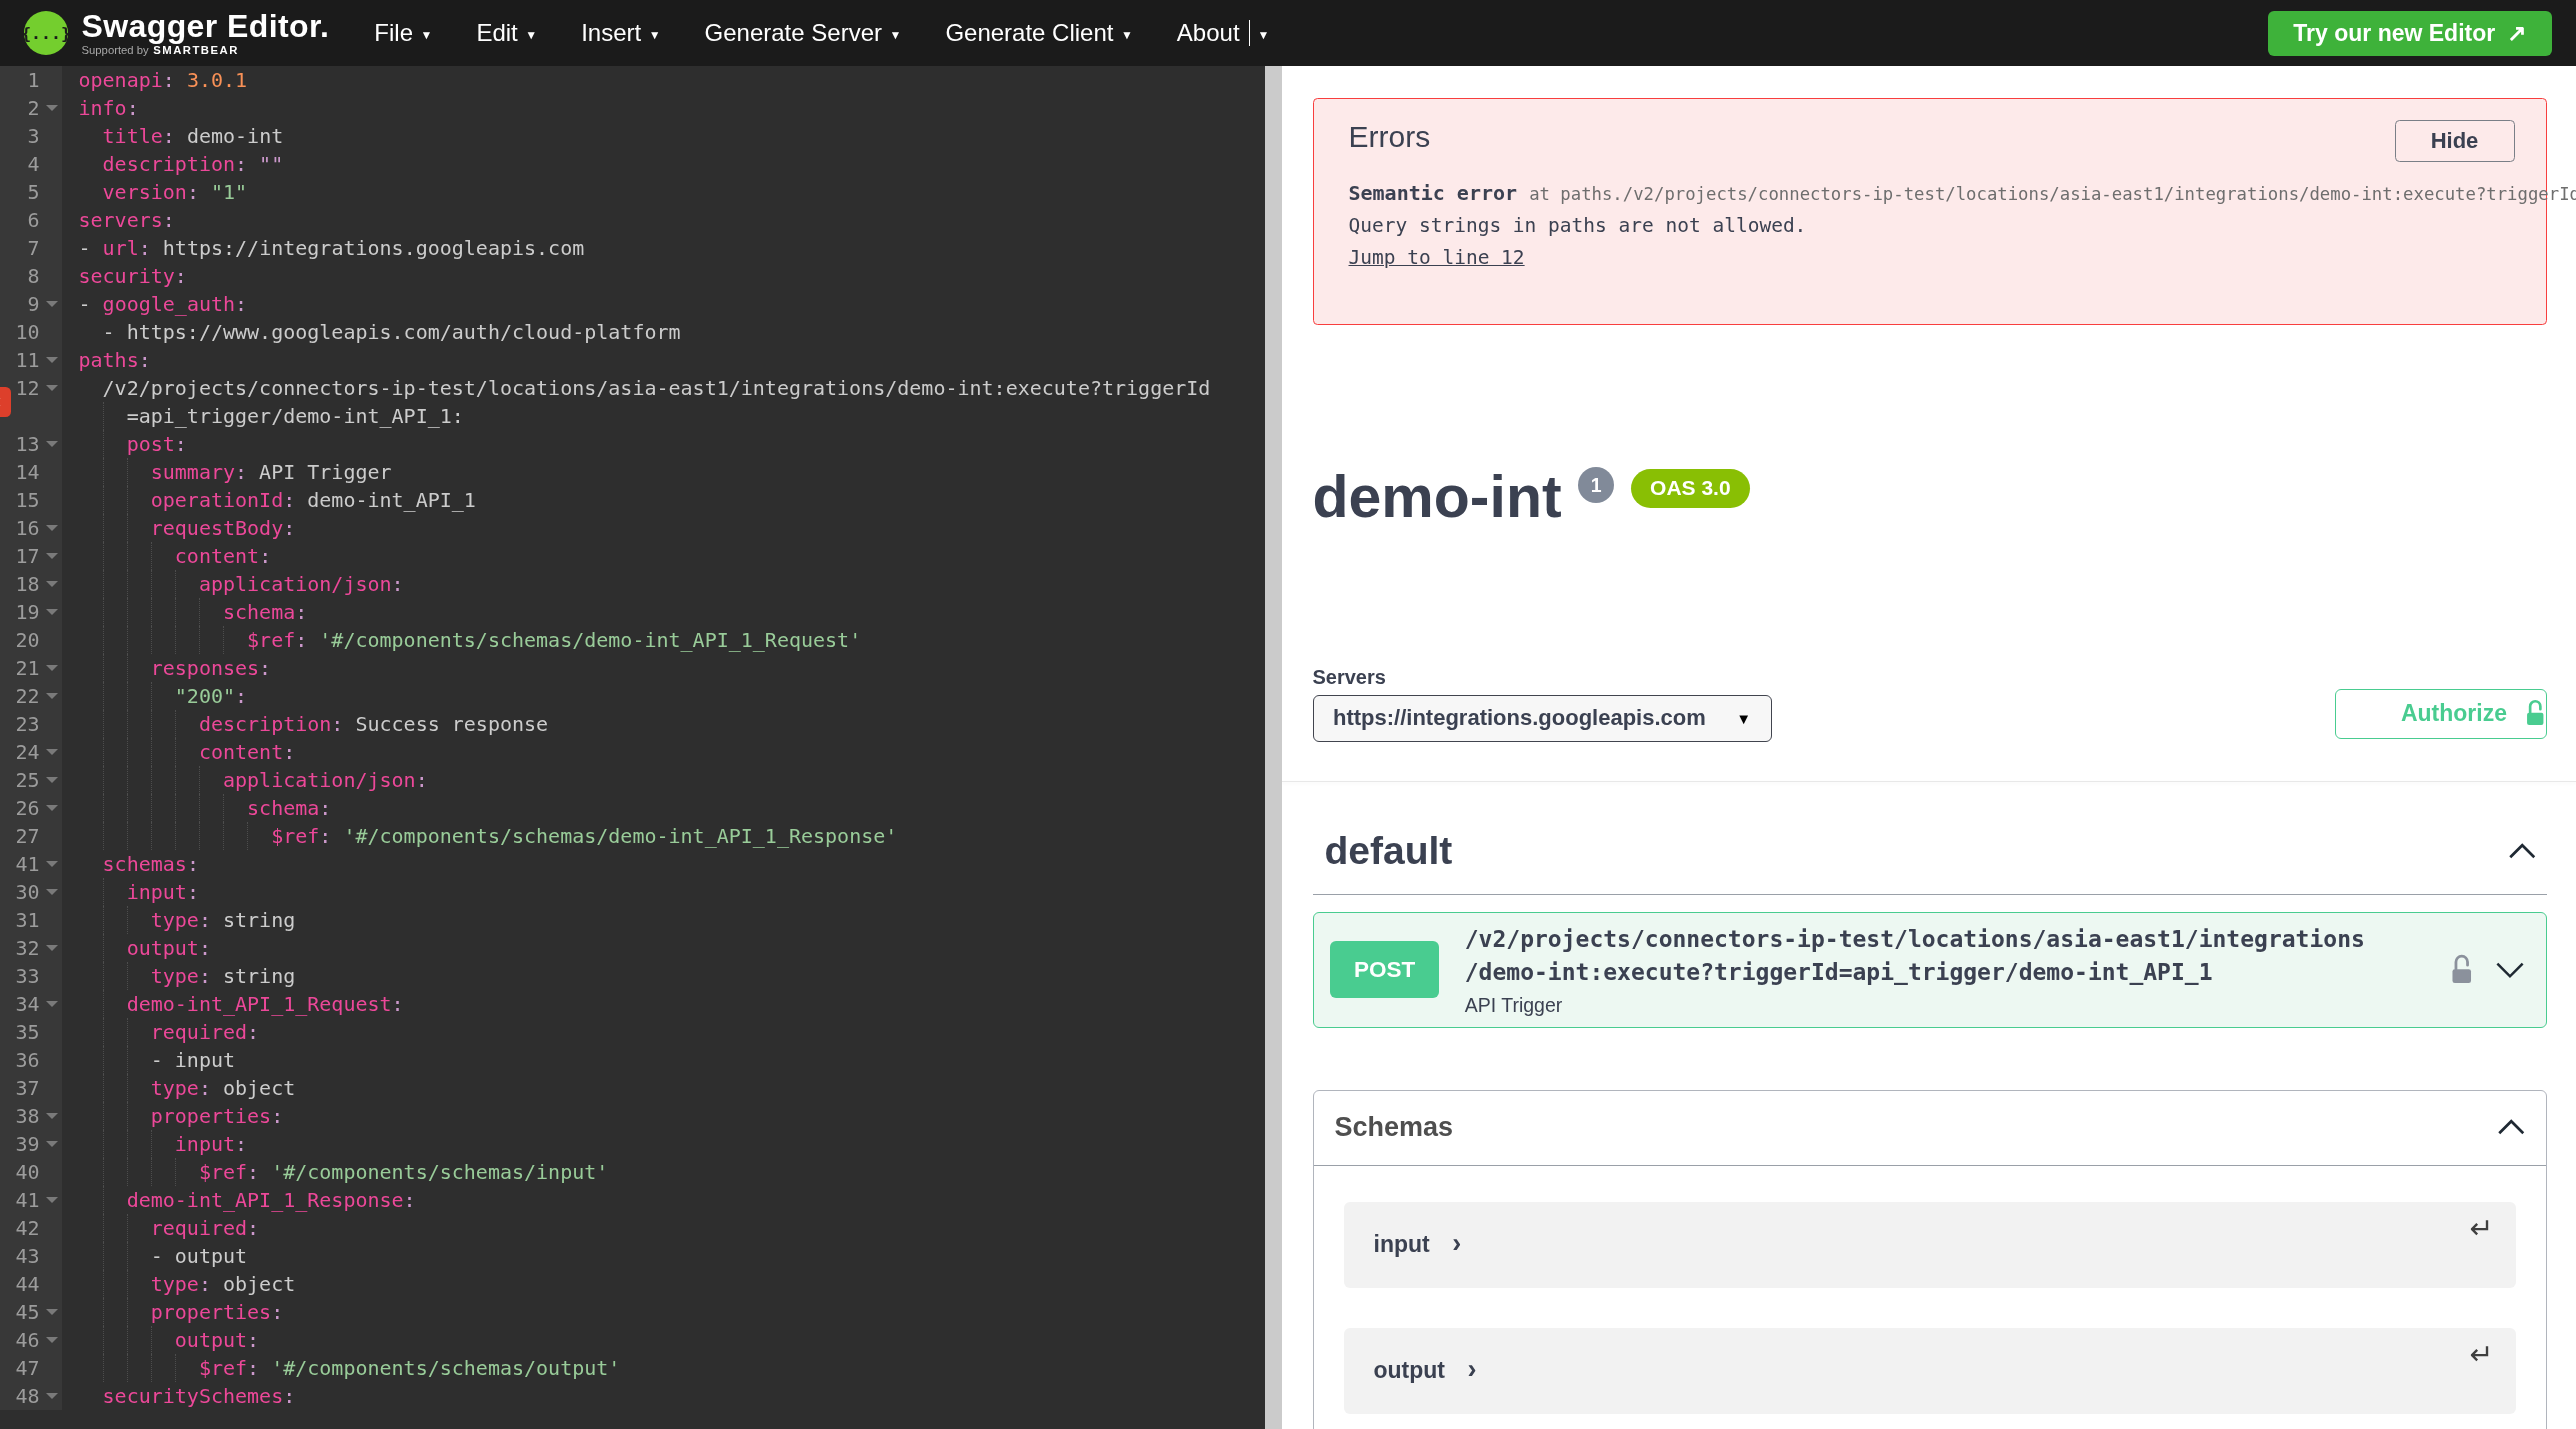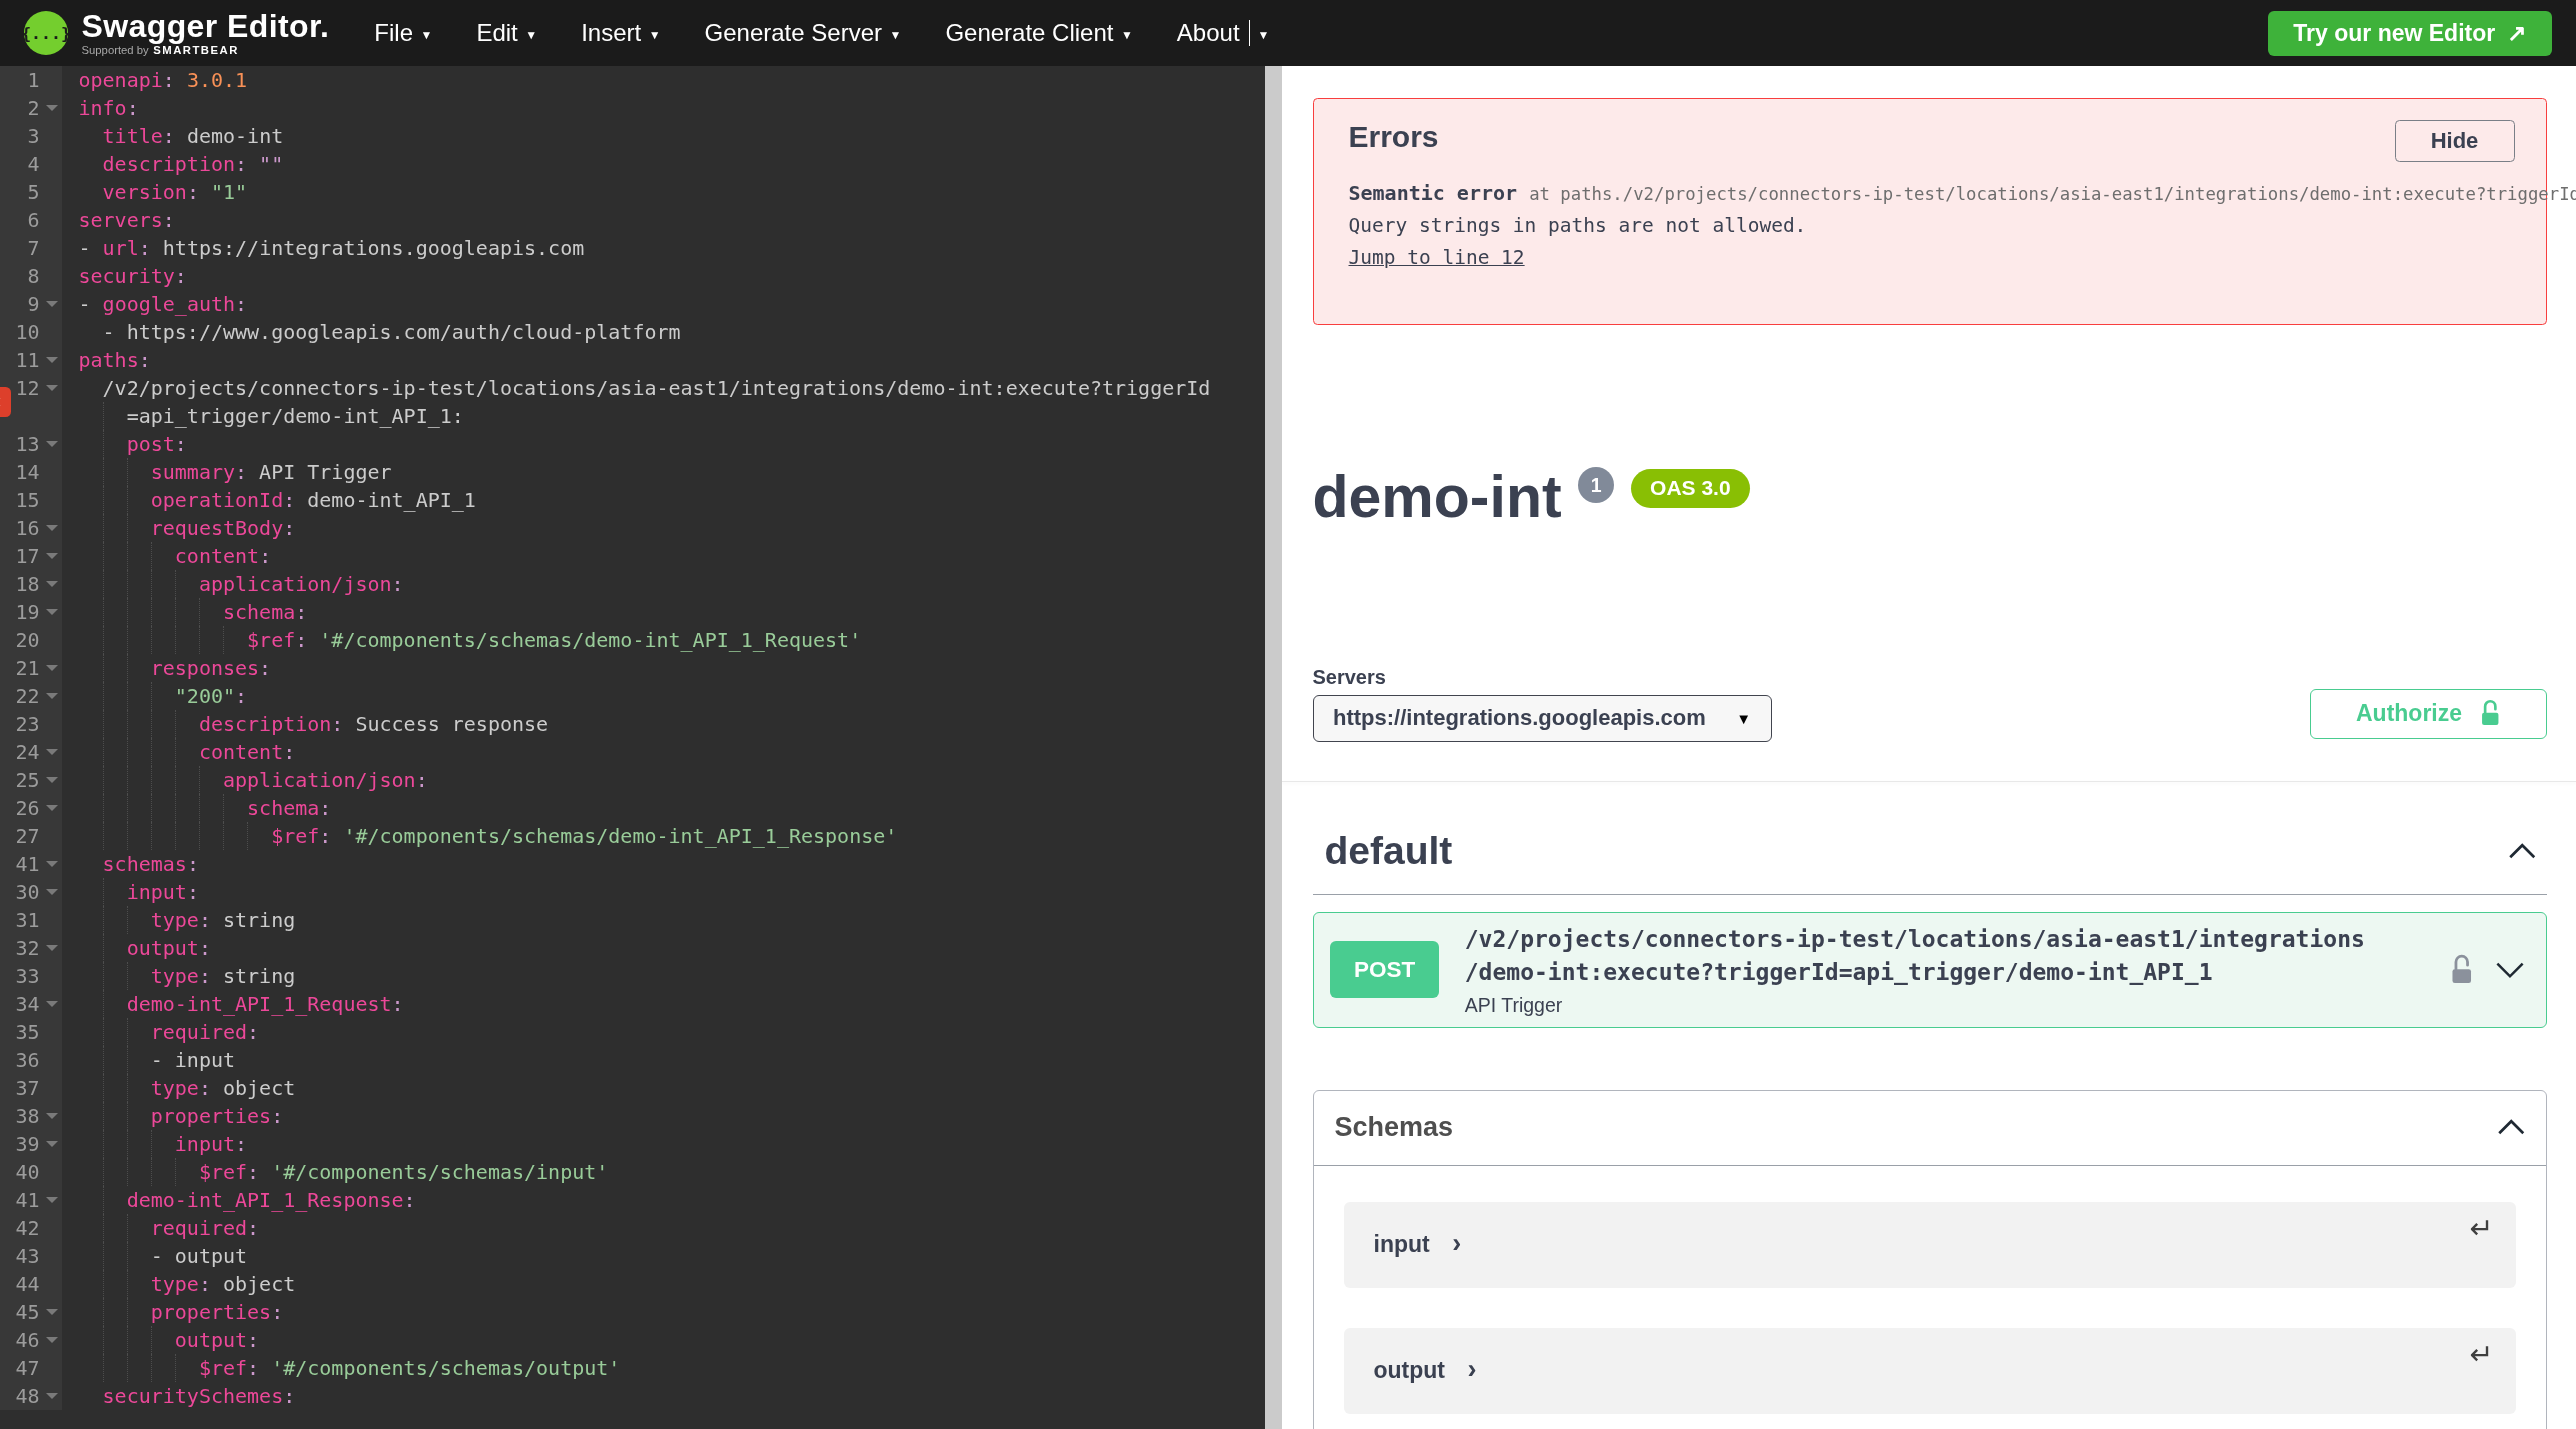--- a/index.html
+++ b/index.html
@@ -46,21 +46,21 @@
     background:#dd3f2b; border-radius:5.3px; color:#fff; font-size:19.5px; font-weight:bold;
     display:flex; align-items:center; justify-content:center; }
 
   .splitter { width:16.5px; background:#cbcbcb; flex:none; cursor:col-resize; }
 
   
   .preview { flex:1; background:#fff; overflow:hidden; color:#3b4151; }
 
   .errors-panel { margin:31.5px 29px 0 31px; height:227px; background:#fdeaea;
     border:1.5px solid #f83e3e; border-radius:4.5px; position:relative; padding:21px 35px; }
-  .errors-panel h2 { font-size:30px; font-weight:bold; color:#3b4151; }
+  .errors-panel h2 { font-size:30px; font-weight:normal; color:#3b4151; }
   .hide-btn { position:absolute; right:31.5px; top:21px; width:120px; height:42px;
     background:transparent; border:1.5px solid #7a7f87; border-radius:4.5px;
     font-size:22px; font-weight:bold; color:#3b4151; cursor:pointer; font-family:inherit; }
   .err-item { margin-top:27px; font-family:"DejaVu Sans Mono",monospace; }
   .err-line1 { font-size:20px; font-weight:bold; color:#3b4151; white-space:nowrap; }
   .err-loc { font-size:17.3px; font-weight:normal; color:#6e6e6e; }
   .err-msg { font-size:19.5px; color:#3b4151; margin-top:9px; }
   .err-jump { display:inline-block; font-size:19.5px; color:#3b4151;
     text-decoration:underline; margin-top:9px; cursor:pointer; }
 
@@ -74,23 +74,23 @@
     border-radius:21px; padding:7.5px 19.5px; margin-top:3px; }
 
   .scheme-row { margin:138px 29px 0 31px; display:flex; justify-content:space-between;
     align-items:flex-end; }
   .servers label { display:block; font-size:20px; font-weight:bold; color:#3b4151;
     margin-bottom:6px; }
   .server-select { width:459px; height:47px; background:#f7f7f7; border:1.5px solid #41444e;
     border-radius:6px; display:flex; align-items:center; justify-content:space-between;
     padding:0 19.5px; font-size:22px; font-weight:bold; color:#3b4151; cursor:pointer; }
   .sel-arrow { font-size:15px; color:#000; }
-  .authorize-btn { width:237px; height:50px; background:#fff; border:1.5px solid #49cc90;
+  .authorize-btn { width:212px; height:50px; background:#fff; border:1.5px solid #49cc90;
     border-radius:6px; color:#49cc90; font-size:23px; font-weight:bold; display:flex;
-    align-items:center; justify-content:center; gap:16.5px; cursor:pointer; font-family:inherit;
+    align-items:center; justify-content:flex-end; gap:16.5px; cursor:pointer; font-family:inherit;
     margin-bottom:3px; }
 
   .divider-light { height:1.5px; background:#e8e8e8; margin-top:39px;
     box-shadow:0 1.5px 3px rgba(0,0,0,.06); }
 
   .tag-section { margin:0 29px 0 31px; }
   .tag-head { display:flex; justify-content:space-between; align-items:center;
     padding:47px 10.5px 21px 12px; border-bottom:0.8px solid #9aa0a8; cursor:pointer; }
   .tag-head h3 { font-size:39px; font-weight:bold; color:#3b4151; }
   .chev { color:#1f2933; }

